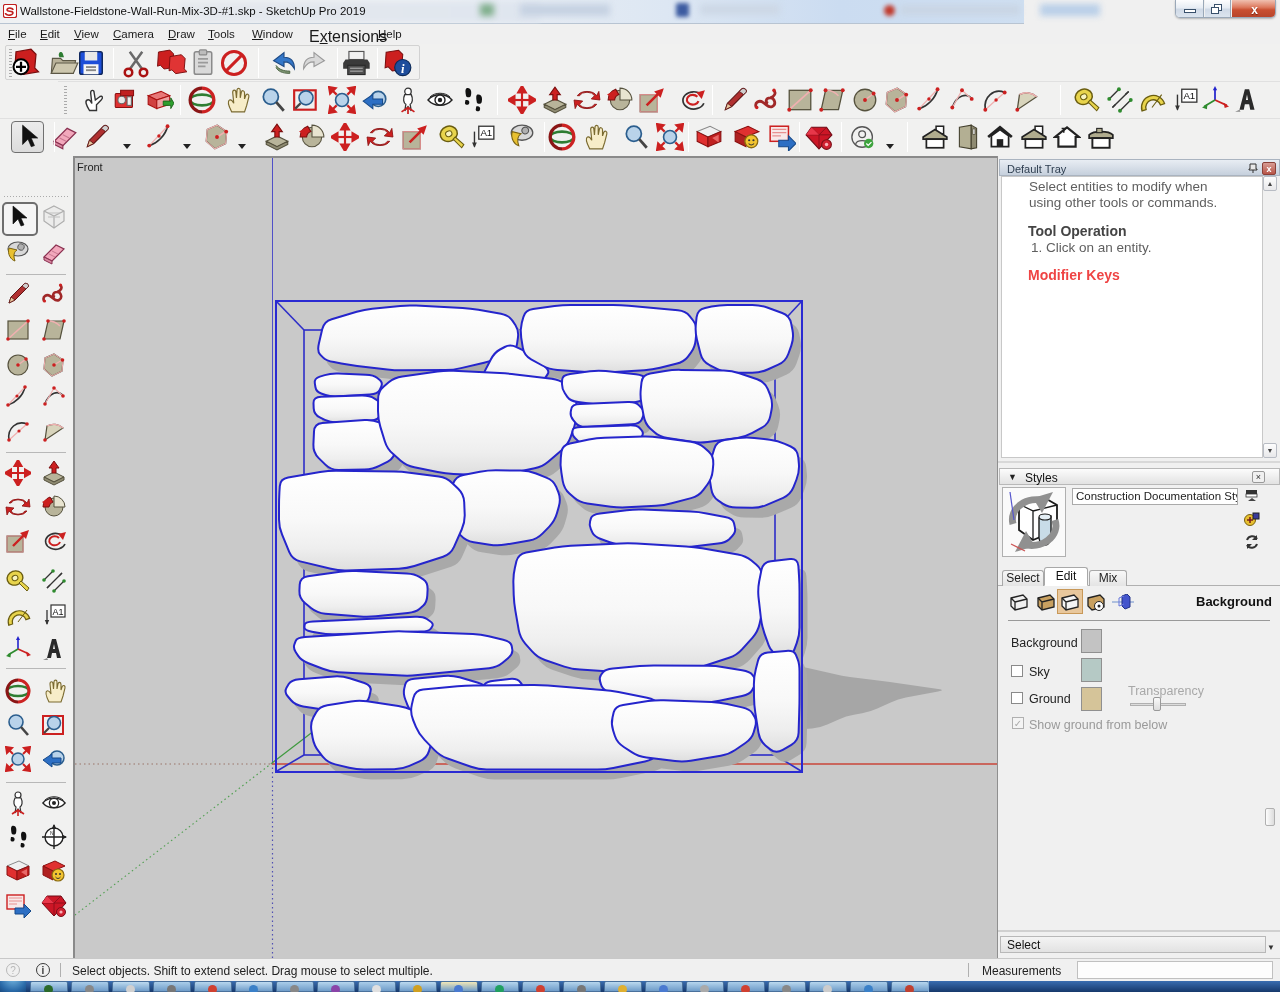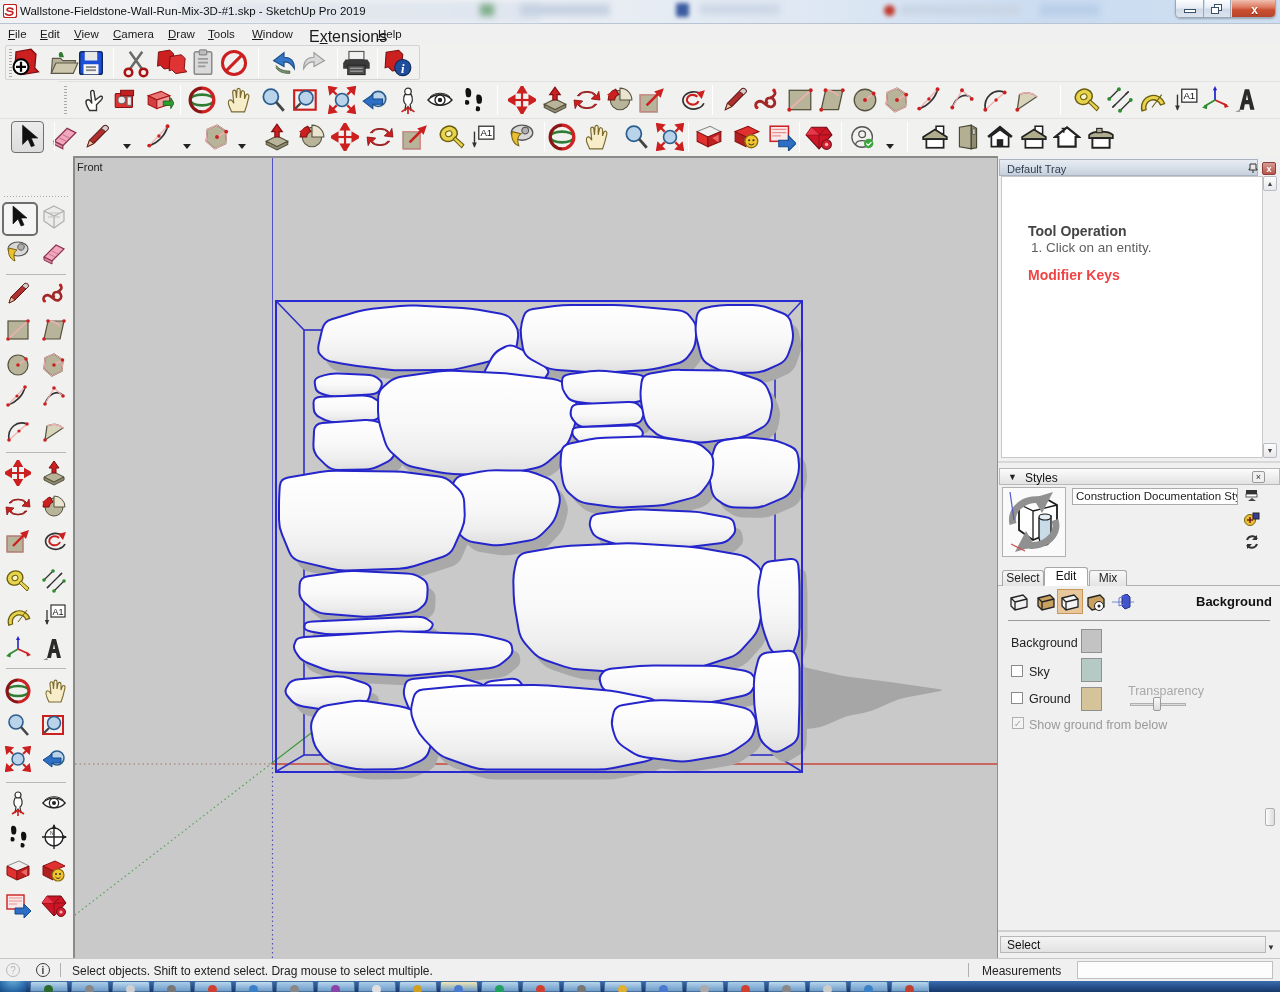--- a/index.html
+++ b/index.html
@@ -1,19 +1,19 @@
 <!DOCTYPE html>
 <html><head><meta charset="utf-8"><style>
 *{margin:0;padding:0;box-sizing:border-box}
 body{font-family:"Liberation Sans",sans-serif;width:1280px;height:992px;overflow:hidden;position:relative;background:#f0f0f0}
 .abs{position:absolute}
 .vsep{position:absolute;width:1px;background:#c6c6c6;border-right:1px solid #fff}
 .dots{position:absolute;width:3px;background-image:repeating-linear-gradient(#aaa 0 1px,transparent 1px 3px)}
 </style></head><body>
-<div class="abs" style="left:0;top:0;width:1280px;height:24px;background:linear-gradient(90deg,#eff1f3 0%,#edf0f4 40%,#dde7f3 65%,#cbdcf1 82%,#cfdff1 100%);border-bottom:1px solid #b8c4d2">
+<div class="abs" style="left:0;top:0;width:1024px;height:24px;background:linear-gradient(90deg,#eff1f3 0%,#edf0f4 40%,#dde7f3 65%,#cbdcf1 82%,#cfdff1 100%);border-bottom:1px solid #b8c4d2">
 <div class="abs" style="left:180px;top:2px;width:360px;height:20px;background:linear-gradient(90deg,#e6e9ee,#dfe6ef);filter:blur(2px)"></div>
 <div class="abs" style="left:480px;top:4px;width:14px;height:12px;background:#7fae8b;filter:blur(3px)"></div>
 <div class="abs" style="left:520px;top:4px;width:90px;height:12px;background:#c6d2e2;filter:blur(3px)"></div>
 <div class="abs" style="left:676px;top:3px;width:13px;height:14px;background:#3c5ba0;filter:blur(2px);border-radius:2px"></div>
 <div class="abs" style="left:700px;top:4px;width:80px;height:11px;background:#cdd8e6;filter:blur(3px)"></div>
 <div class="abs" style="left:884px;top:5px;width:11px;height:11px;background:#c0392b;filter:blur(2px);border-radius:50%"></div>
 <div class="abs" style="left:900px;top:5px;width:120px;height:10px;background:#c9d5e4;filter:blur(3px)"></div>
 <div class="abs" style="left:1040px;top:4px;width:60px;height:12px;background:#b9cfe8;filter:blur(3px)"></div>
 <div class="abs" style="left:3px;top:4px;width:14px;height:14px"><svg width="14" height="14" viewBox="0 0 17 17">
         <rect x="0.5" y="0.5" width="16" height="16" rx="2.5" fill="#fff" stroke="#c02020" stroke-width="1.5"></rect>
@@ -832,28 +832,29 @@
 <path d="M316.1,710.4 Q319.4,704.5 327.3,703.2 L351.1,699.4 Q359.0,698.2 367.0,699.3 L398.4,703.9 Q406.3,705.1 413.4,708.7 L420.7,712.4 Q427.9,716.1 429.7,723.1 L431.2,729.1 Q433.0,736.1 430.8,743.1 L429.0,749.1 Q426.8,756.1 419.5,759.4 L409.4,763.9 Q402.1,767.2 394.1,767.2 L364.9,767.4 Q356.9,767.5 349.1,765.7 L335.2,762.4 Q327.4,760.5 322.7,754.6 L318.7,749.4 Q314.0,743.5 312.6,735.7 L311.5,729.1 Q310.1,721.4 313.3,715.5 Z"></path>
 <path d="M413.4,695.9 Q415.1,688.1 423.1,687.4 L457.4,684.3 Q465.4,683.5 473.4,683.5 L531.9,683.1 Q539.9,683.0 547.9,683.6 L602.7,688.0 Q610.6,688.6 618.5,690.1 L647.1,695.7 Q654.9,697.3 660.5,703.0 L666.4,709.0 Q672.0,714.8 671.4,722.7 L670.6,732.4 Q670.0,740.3 664.4,746.1 L658.5,752.1 Q652.9,757.8 645.0,759.4 L613.3,765.9 Q605.5,767.5 597.5,767.5 L547.9,767.5 Q539.9,767.5 531.9,767.5 L486.5,767.5 Q478.5,767.5 471.0,764.8 L447.6,756.5 Q440.1,753.8 434.5,748.1 L424.6,737.9 Q419.0,732.2 415.9,724.8 L413.1,718.0 Q410.0,710.7 411.8,702.9 Z"></path>
 <path d="M613.7,710.3 Q615.1,704.1 623.1,702.9 L648.0,699.1 Q655.9,697.9 663.9,698.2 L711.4,699.9 Q719.4,700.2 727.2,702.0 L742.1,705.4 Q749.9,707.1 752.4,711.2 L754.5,714.6 Q757.0,718.7 755.2,724.9 L753.7,730.2 Q752.0,736.4 745.4,741.0 L735.2,748.0 Q728.6,752.5 720.7,753.8 L690.8,758.7 Q682.9,760.0 674.9,759.0 L646.4,755.5 Q638.4,754.6 631.7,750.2 L623.8,745.0 Q617.1,740.6 614.9,734.0 L613.1,728.4 Q611.0,721.8 612.5,715.6 Z"></path>
 <path d="M757.9,659.0 Q759.9,651.2 767.8,650.5 L786.0,648.9 Q793.9,648.1 795.9,652.8 L797.5,656.8 Q799.5,661.5 799.5,669.5 L799.5,694.6 Q799.5,702.6 799.2,710.6 L798.6,730.7 Q798.3,738.7 791.4,742.8 L782.8,747.9 Q775.9,752.0 770.2,747.4 L765.4,743.4 Q759.8,738.7 758.5,730.8 L755.3,710.6 Q754.1,702.7 754.0,694.7 L753.9,683.0 Q753.8,675.0 755.8,667.3 Z"></path>
 </g>
 <rect x="276" y="299" width="526" height="471" fill="none" stroke="#2a2ad2" stroke-width="2"></rect>
 </svg>
 <div class="abs" style="left:2px;top:3px;font-size:11px;color:#222">Front</div>
 </div>
 <div class="abs" style="left:997px;top:156px;width:283px;height:802px;background:#f0f0f0;border-left:1px solid #8f8f8f">
-<div class="abs" style="left:1px;top:3px;width:259px;height:17px;background:linear-gradient(#e8edf3,#c6d0dd);border:1px solid #aab4c0">
+<div class="abs" style="left:1px;top:3px;width:281px;height:17px;background:linear-gradient(#e8edf3,#c6d0dd);border:1px solid #aab4c0">
 <span style="position:absolute;left:7px;top:3px;font-size:11px;color:#2e3e50">Default Tray</span>
 <svg style="position:absolute;left:248px;top:3px" width="10" height="11" viewBox="0 0 10 11">
         <path d="M2 1 L8 1 L8 6 L9 6 L9 7 L1 7 L1 6 L2 6 Z M5 7 L5 10" stroke="#333" fill="#e8e8e8" stroke-width="1"></path>
       </svg>
 <div class="abs" style="left:262px;top:2px;width:14px;height:13px;background:linear-gradient(#d89c94,#b85548);border:1px solid #8a4038;border-radius:2px;color:#fff;font-size:9px;font-weight:bold;text-align:center;line-height:12px">x</div>
 </div>
 <div class="abs" style="left:3px;top:20px;width:262px;height:282px;background:#fff;border:1px solid #c8c8c8;overflow:hidden">
+<div style="position:absolute;left:27px;top:2px;width:240px;font-size:13.5px;line-height:15.8px;color:#5f5f5f;white-space:nowrap">Select entities to modify when<br>using other tools or commands.</div>
 <div style="position:absolute;left:26px;top:46px;font-size:14px;font-weight:bold;color:#444">Tool Operation</div>
 <div style="position:absolute;left:29px;top:63px;font-size:13.5px;color:#5f5f5f">1. Click on an entity.</div>
 <div style="position:absolute;left:26px;top:90px;font-size:14px;font-weight:bold;color:#ef4444">Modifier Keys</div>
 </div>
 <div class="abs" style="left:265px;top:20px;width:14px;height:282px;background:#f0f0f0">
 <div class="abs" style="left:0;top:0;width:14px;height:15px;background:linear-gradient(#fdfdfd,#e8e8ea);border:1px solid #b8bcc4;border-radius:2px;text-align:center;font-size:7px;color:#444;line-height:14px">▲</div>
 <div class="abs" style="left:0;top:267px;width:14px;height:15px;background:linear-gradient(#fdfdfd,#e8e8ea);border:1px solid #b8bcc4;border-radius:2px;text-align:center;font-size:7px;color:#444;line-height:14px">▼</div>
 </div>
 <div class="abs" style="left:0;top:305px;width:283px;height:2px;background:#d8d8d8"></div>
 <div class="abs" style="left:1px;top:312px;width:281px;height:17px;background:linear-gradient(#fcfcfc,#e2e2e2);border:1px solid #b8b8b8">

